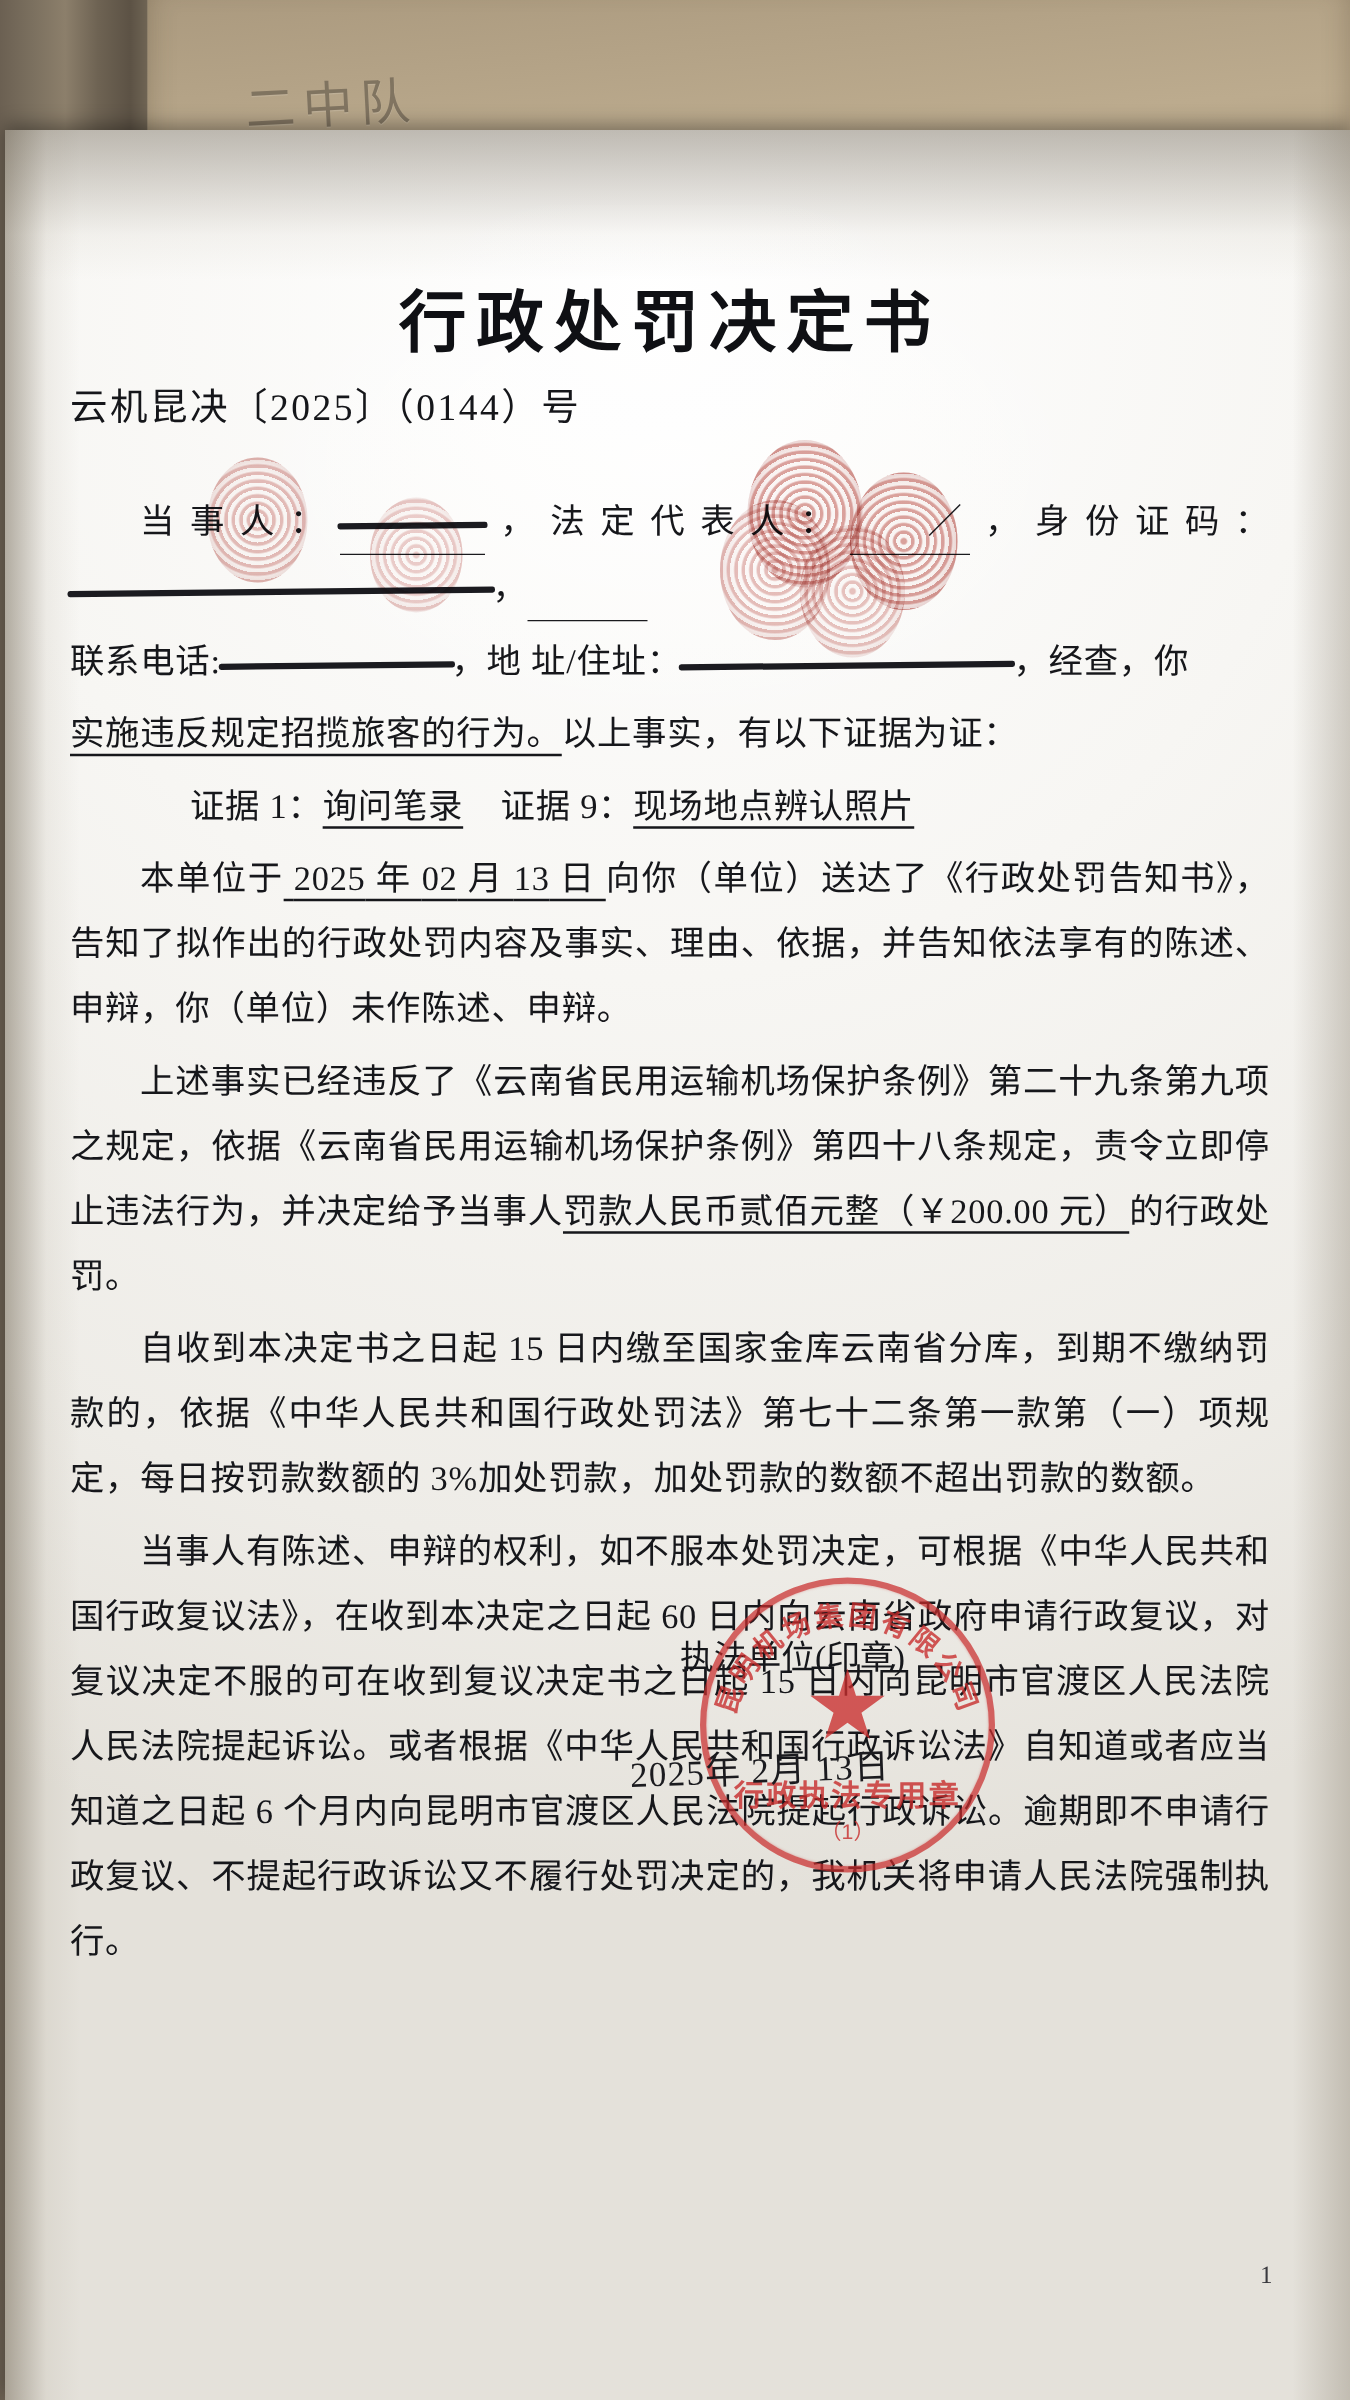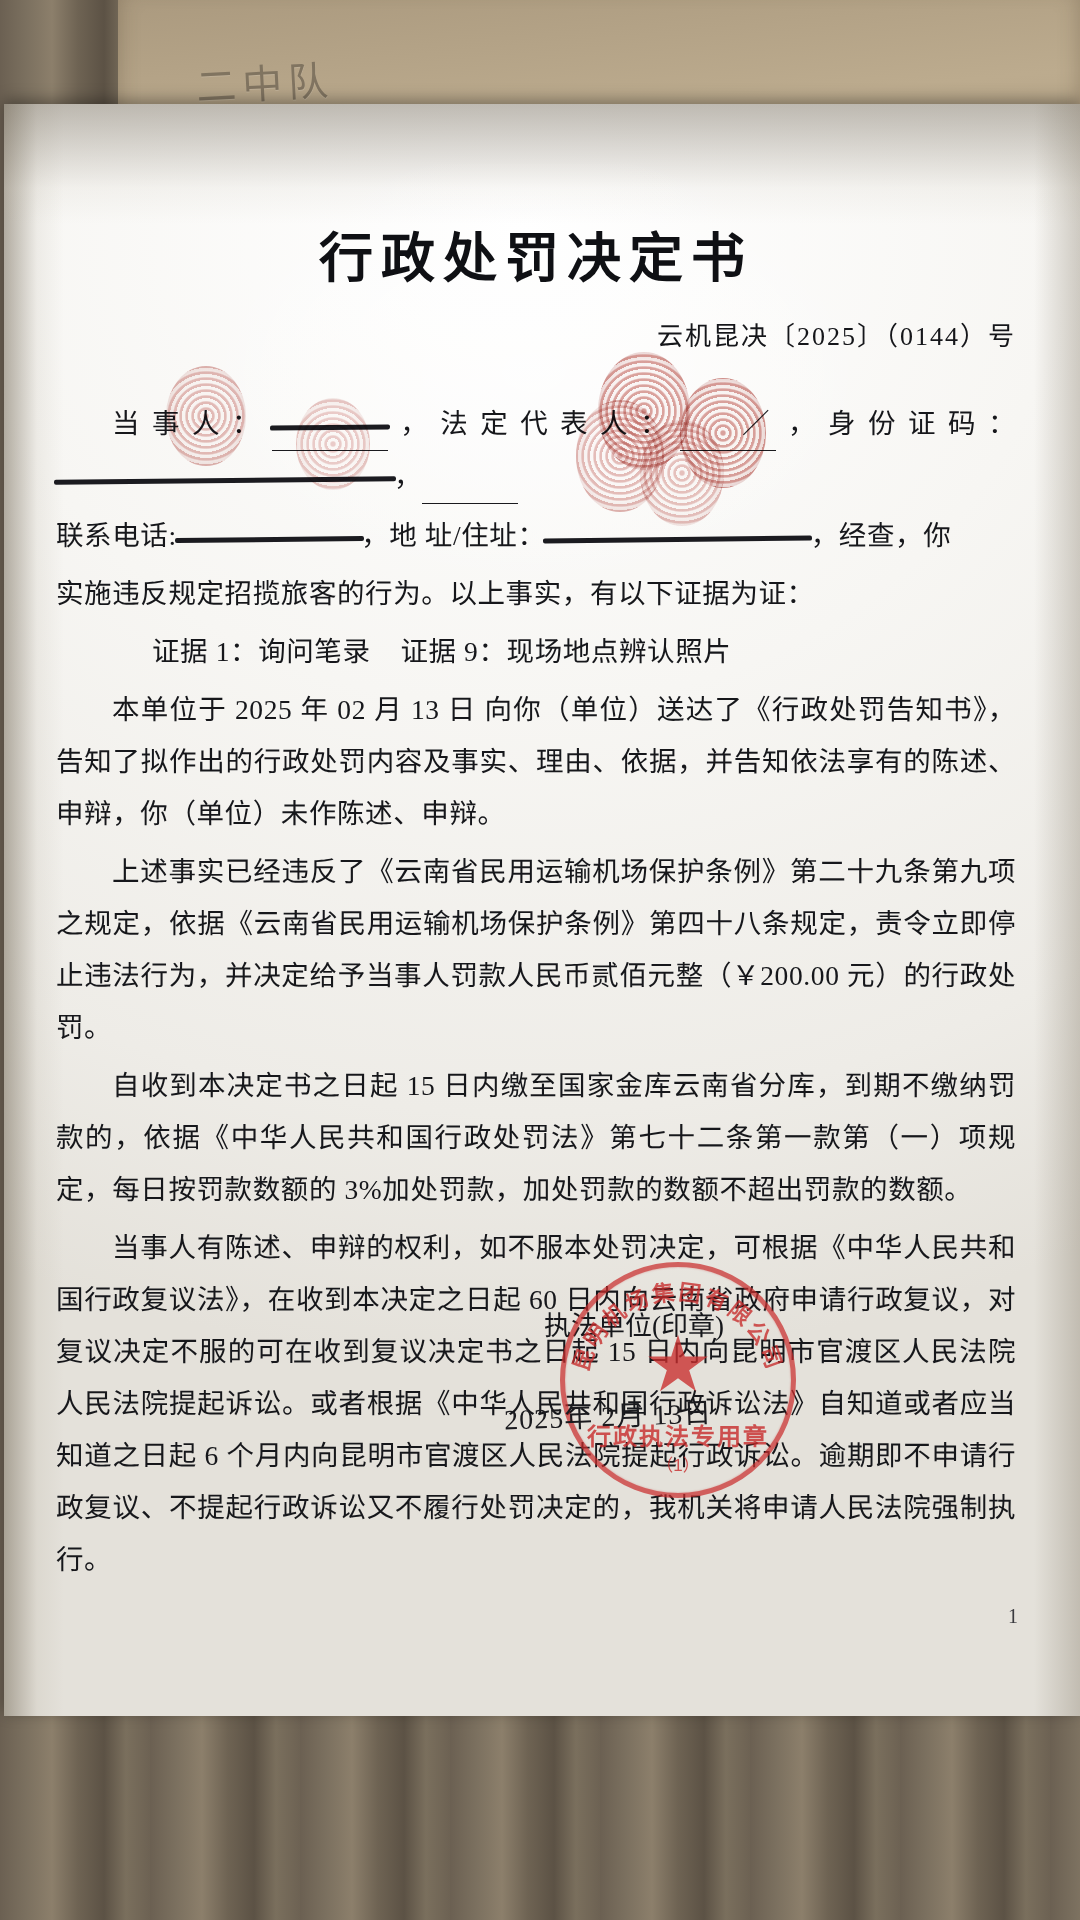--- a/index.html
+++ b/index.html
@@ -49,21 +49,21 @@
     letter-spacing: 6px;
     transform: rotate(-3deg);
     opacity: 0.72;
     text-shadow: 0 1px 0 rgba(255,255,255,0.18);
   }
 
   
   .paper {
     position: absolute;
     left: 4px; top: 104px;
-    width: 1076px; height: 1612px;
+    width: 1076px; height: 1816px;
     background:
       radial-gradient(120% 70% at 48% 8%, #ffffff 0%, #f7f6f3 42%, #eeece7 78%, #e4e1da 100%);
     box-shadow: 0 -4px 14px rgba(0,0,0,0.35);
   }
   .paper-shadow-left {
     position: absolute;
     left: 0; top: 0;
     width: 60px; height: 100%;
     background: linear-gradient(90deg, rgba(120,110,92,0.55) 0%, rgba(160,150,130,0.12) 55%, rgba(255,255,255,0) 100%);
     pointer-events: none;
@@ -100,37 +100,38 @@
   .doc-title {
     margin-top: 110px;
     text-align: center;
     font-size: 54px;
     font-weight: 700;
     letter-spacing: 8px;
     color: #0f1014;
     font-family: "Liberation Serif", "DejaVu Serif", serif;
   }
   .doc-number {
-    margin-top: 22px;
-    text-align: right;
-    font-size: 26px;
+    margin-top: 8px;
+    text-align: left;
+    font-size: 30px;
     letter-spacing: 2px;
     color: #15161a;
   }
 
   .body-block {
     margin-top: 46px;
     font-size: 27.5px;
     line-height: 52px;
     text-align: justify;
     letter-spacing: 0.6px;
   }
   .p { margin: 0 0 6px 0; }
   .indent { text-indent: 56px; }
   .u {
+    text-decoration: underline;
     text-underline-offset: 7px;
     text-decoration-thickness: 1.6px;
   }
   .u-blank {
     display: inline-block;
     min-width: 96px;
     border-bottom: 1.6px solid #1a1a1e;
     text-align: center;
   }
   .redacted {

